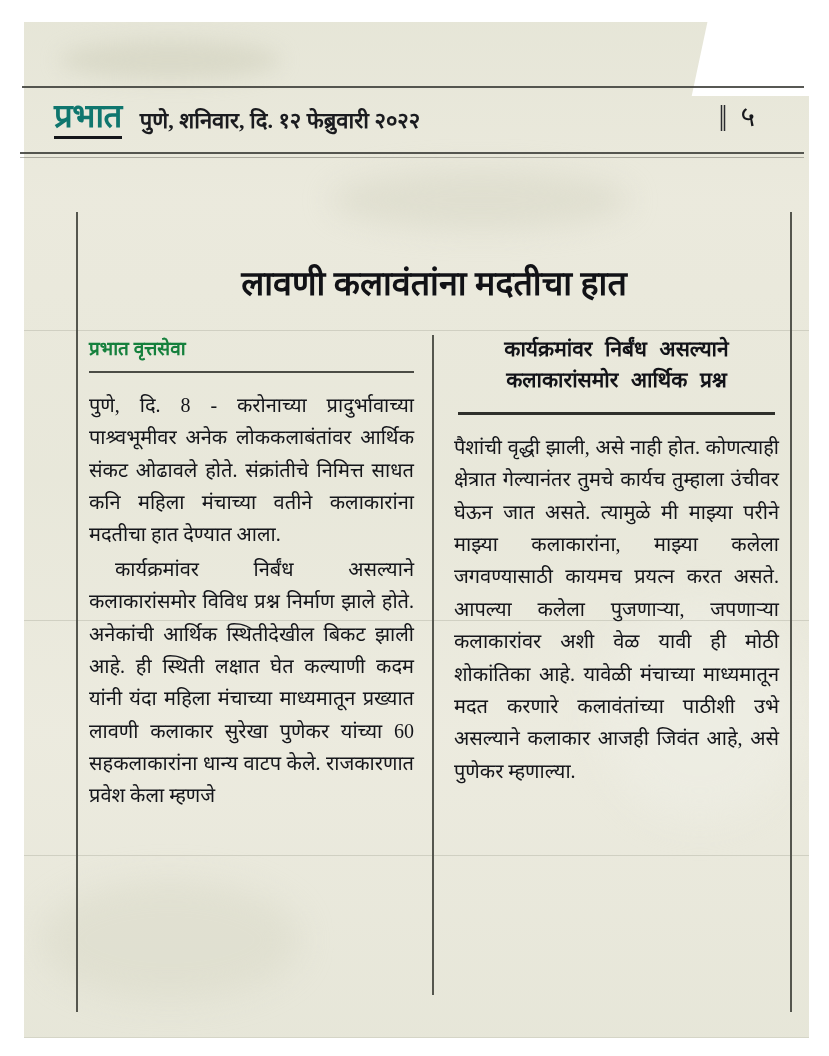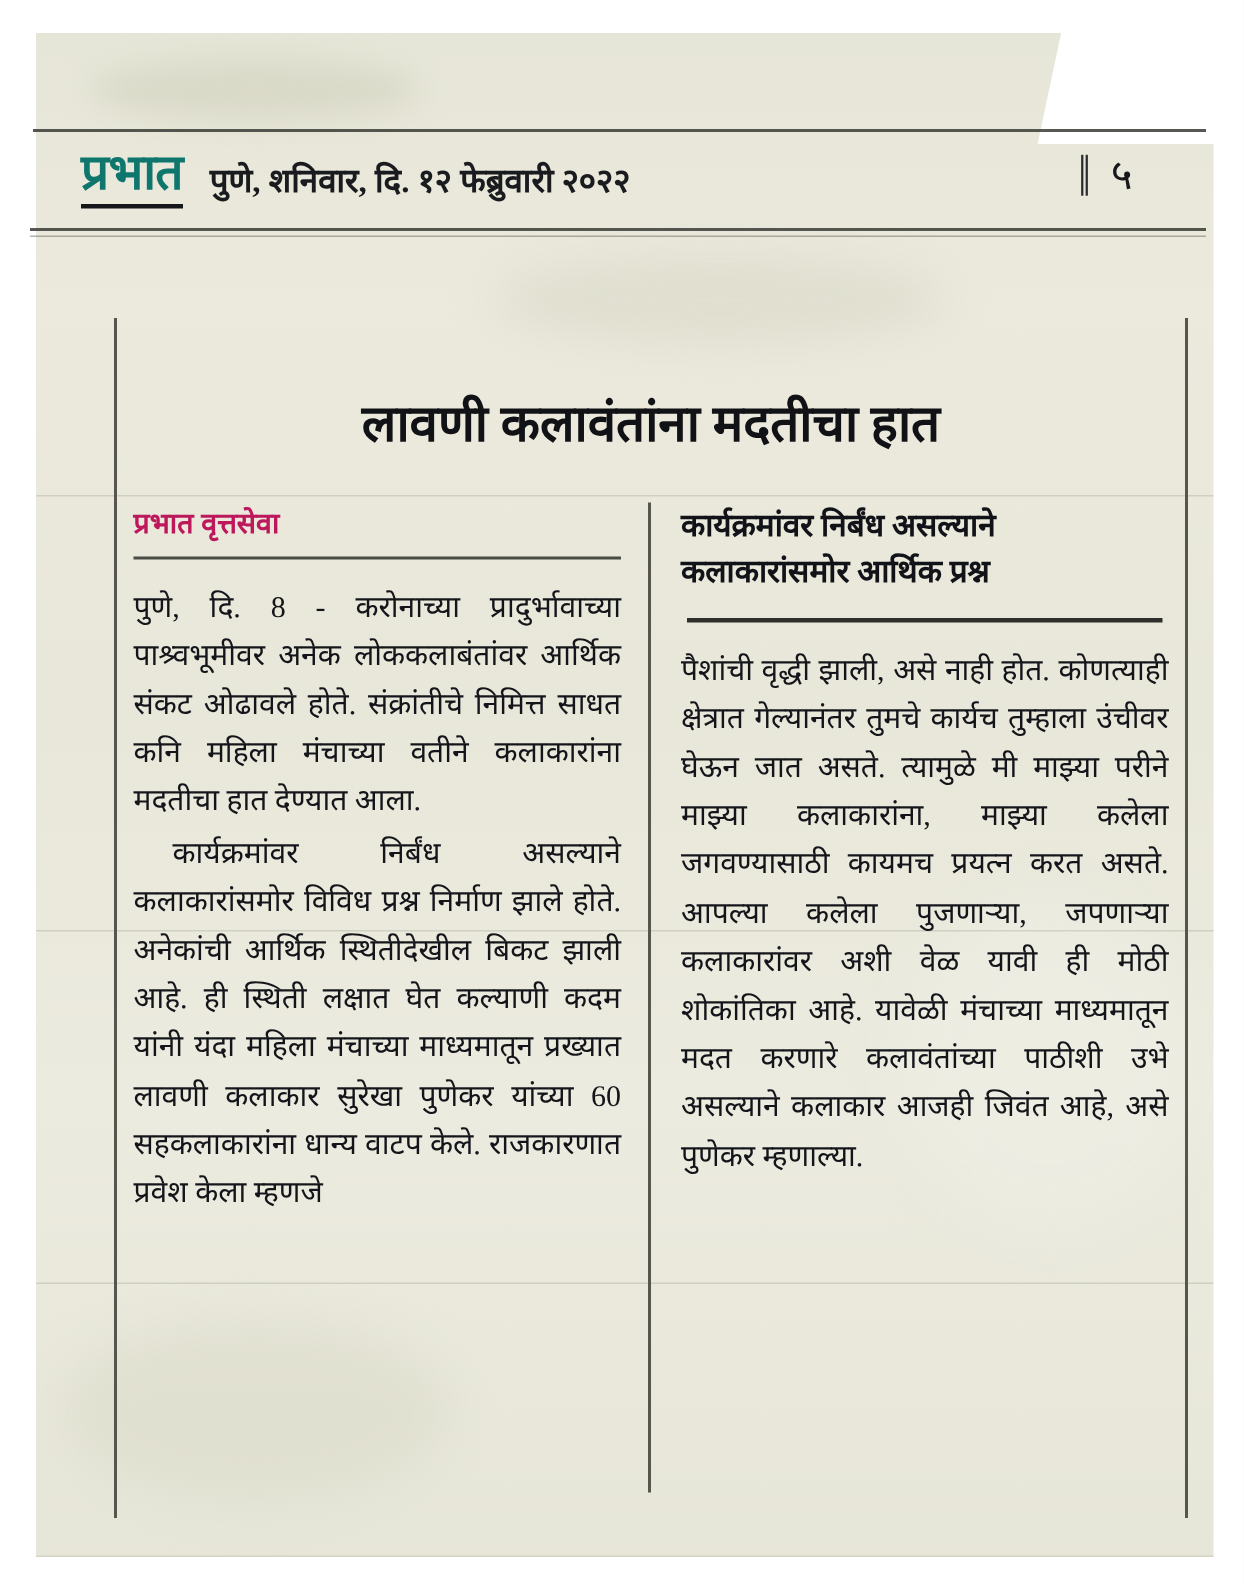--- a/index.html
+++ b/index.html
@@ -155,38 +155,38 @@
   }
   .col-left {
     padding-right: 18px;
     border-right: 2px solid #55564e;
   }
   .col-right {
     padding-left: 20px;
   }
 
   .byline {
-    font-family: Liberation Sans, sans-serif;
+    font-family: Liberation Serif, serif;
     font-weight: bold;
     font-size: 19px;
-    color: #be185d;
+    color: #15803d;
     margin-bottom: 10px;
   }
   .byline-rule {
     height: 2px;
     background: #4b4c45;
     margin-bottom: 16px;
   }
 
   .subhead {
-    font-family: Liberation Serif, serif;
+    font-family: Liberation Mono, monospace;
     font-weight: bold;
     font-size: 21px;
     color: #121318;
-    text-align: left;
+    text-align: center;
     line-height: 1.5;
   }
   .subhead-rule {
     height: 3px;
     background: #2f302b;
     margin: 14px 4px 16px 4px;
   }
 
   .body-text {
     font-family: "Liberation Serif", serif;

